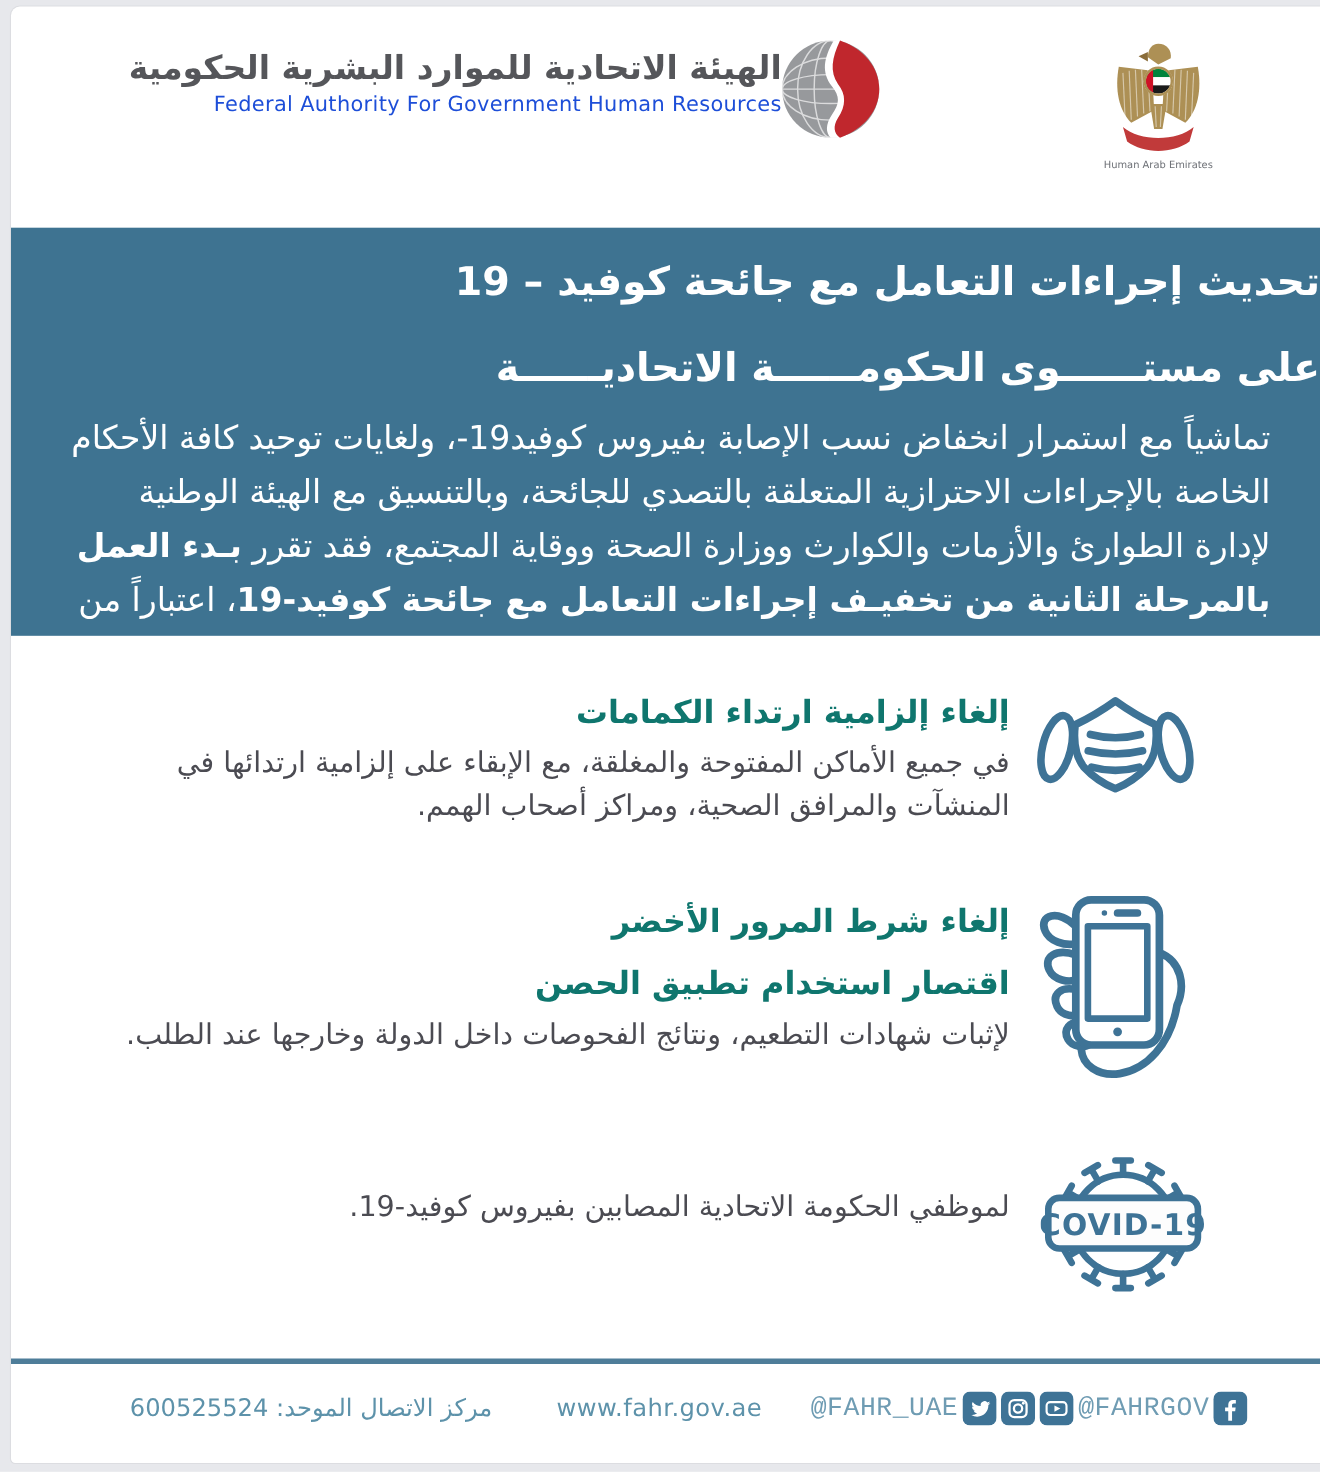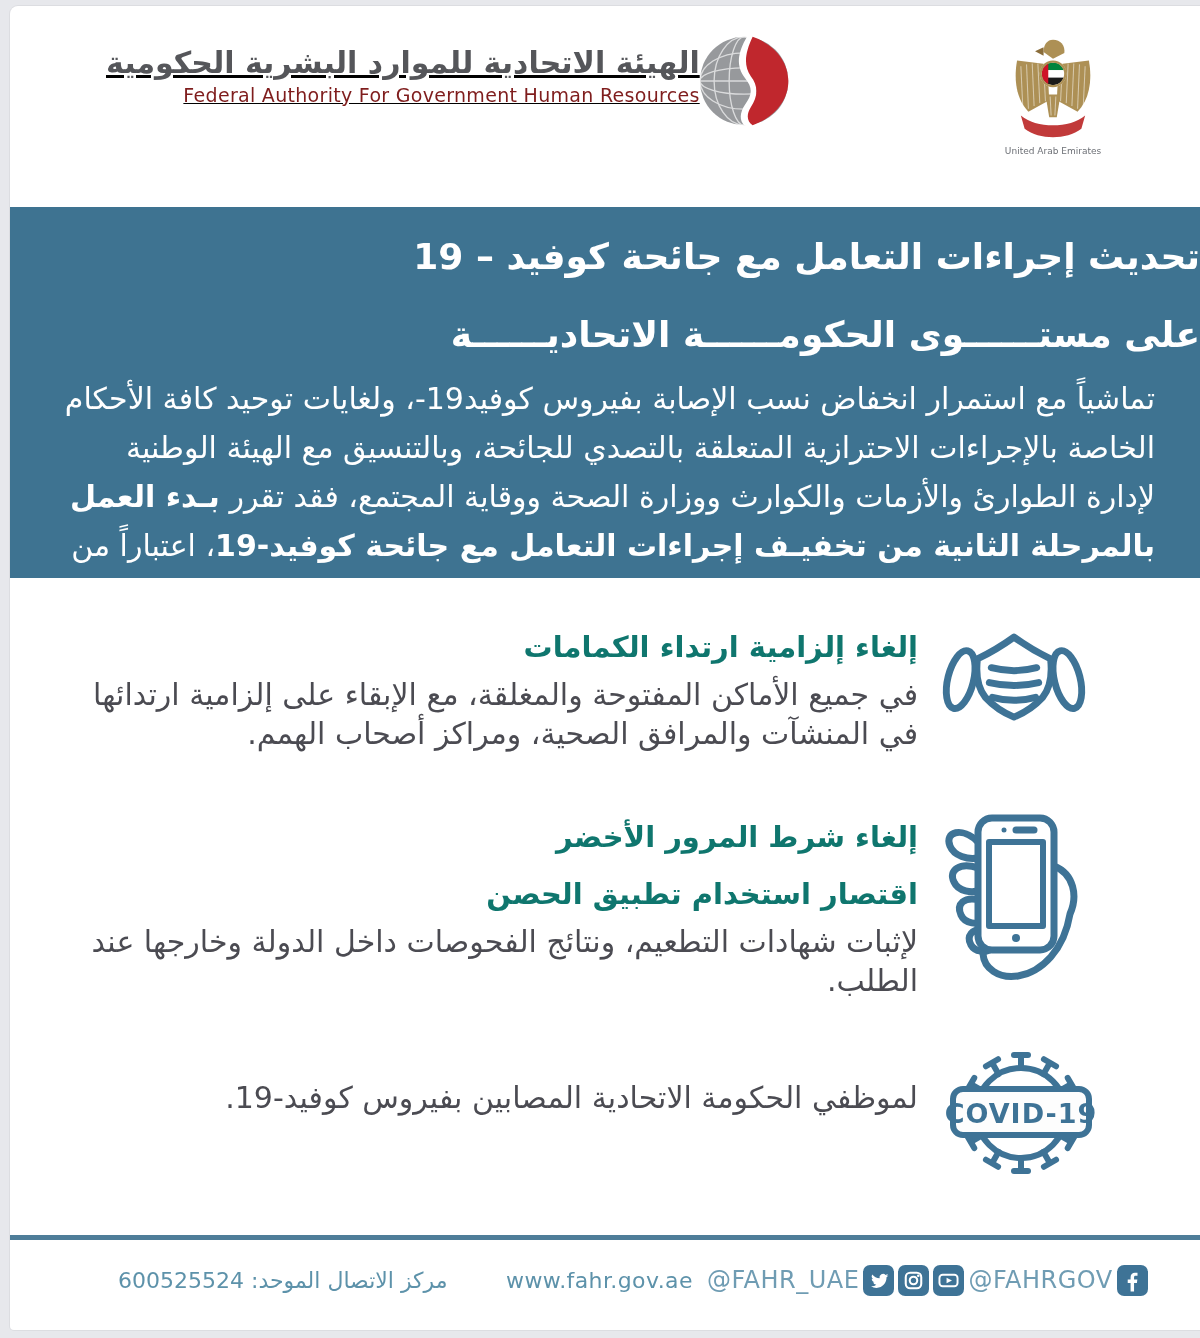--- a/index.html
+++ b/index.html
@@ -11,49 +11,49 @@
   }
   .doc{
     position:absolute;left:10px;top:6px;right:0;bottom:8px;
     background:#ffffff;
     border-radius:8px 0 0 4px;
     box-shadow:0 0 0 1px #dcdde1;
   }
   .ab{position:absolute;}
 
   
-  .logo-wrap{left:96px;top:28px;display:flex;align-items:flex-start;text-decoration:underline;}
+  .logo-wrap{left:107px;top:28px;display:flex;align-items:flex-start;}
   .logo-text{display:flex;flex-direction:column;align-items:flex-end;padding-top:10px;}
   .logo-ar{font-size:30px;font-weight:bold;color:#55565a;direction:rtl;line-height:1.25;}
-  .logo-en{font-size:19px;color:#7f1d1d;letter-spacing:.3px;margin-top:2px;}
+  .logo-en{font-size:19px;color:#1d4ed8;letter-spacing:.3px;margin-top:2px;}
   .emblem-wrap{left:988px;top:30px;width:110px;display:flex;flex-direction:column;align-items:center;}
   .emblem-caption{font-size:9px;color:#6d7076;margin-top:2px;white-space:nowrap;}
 
   
   .banner{left:0;right:0;top:201px;height:371px;background:#3e7391;color:#fff;}
   .banner-title{direction:rtl;font-weight:bold;font-size:36px;line-height:1.1;}
   .bt1{margin-top:30px;}
   .bt2{margin-top:38px;}
   .banner-para{direction:rtl;text-align:right;font-size:30px;line-height:49px;margin:20px 45px 0 45px;}
   .banner-para b{font-weight:bold;}
 
   
   .sec-text{direction:rtl;text-align:right;width:840px;}
   .sec-head{color:#0f766e;font-weight:bold;font-size:29px;line-height:1.2;}
-  .sec-body{color:#4b4b52;font-size:30px;line-height:39px;margin-top:10px;}
+  .sec-body{color:#4b4b52;font-size:26px;line-height:39px;margin-top:10px;}
   .sec-gap{height:22px;}
 
   .icon-blue{color:#b91c1c;}
 
   
   .divider{left:0;right:0;top:1229px;height:5px;background:#4e7d99;}
   .footer-item{top:1252px;height:44px;display:flex;align-items:center;}
   .call-center{left:108px;direction:rtl;font-size:22px;color:#5d92aa;}
   .website{left:496px;font-size:22px;color:#5d92aa;letter-spacing:.4px;}
-  .social{left:697px;gap:4px;font-size:24px;color:#6f9cb3;}
+  .social{left:727px;gap:4px;font-size:24px;color:#6f9cb3;font-family:Liberation Mono, monospace;}
   .social .handle{letter-spacing:.5px;}
   .sq-icon{width:31px;height:31px;display:block;}
 </style>
 </head>
 <body>
 
 <div class="doc">
 
   <div class="ab logo-wrap">
     <div class="logo-text">
@@ -107,21 +107,21 @@
         <g clip-path="url(#fc)">
           <rect x="36" y="28" width="24" height="24" fill="#ffffff"></rect>
           <rect x="36" y="28" width="24" height="8" fill="#00843d"></rect>
           <rect x="36" y="44" width="24" height="8" fill="#1a1a1a"></rect>
           <rect x="36" y="28" width="7" height="24" fill="#ce1126"></rect>
         </g>
         <circle cx="48" cy="40" r="13" fill="none" stroke="#ad9055" stroke-width="2.4"></circle>
         <path d="M14 84 C30 98 66 98 82 84 L78 98 C62 110 34 110 18 98 Z" fill="#c13a3a"></path>
       </svg>
     </span>
-    <div class="emblem-caption">United Arab Emirates</div>
+    <div class="emblem-caption">Human Arab Emirates</div>
   </div>
 
   <div class="ab banner">
     <div class="banner-title bt1">تحديث إجراءات التعامل مع جائحة كوفيد – 19</div>
     <div class="banner-title bt2">على مستــــــوى الحكومــــــة الاتحاديــــــة</div>
     <p class="banner-para"><span>تماشياً مع استمرار انخفاض نسب الإصابة بفيروس كوفيد19-، ولغايات توحيد كافة الأحكام الخاصة بالإجراءات الاحترازية المتعلقة بالتصدي للجائحة، وبالتنسيق مع الهيئة الوطنية لإدارة الطوارئ والأزمات والكوارث ووزارة الصحة ووقاية المجتمع، فقد تقرر </span><b>بـدء العمل بالمرحلة الثانية من تخفيـف إجراءات التعامل مع جائحة كوفيد-19</b><span>، اعتباراً من 7 نوفمبر 2022.</span></p>
   </div>
 
   <div class="ab sec-text" style="right:282px;top:624px;">
     <div class="sec-head">إلغاء إلزامية ارتداء الكمامات</div>

